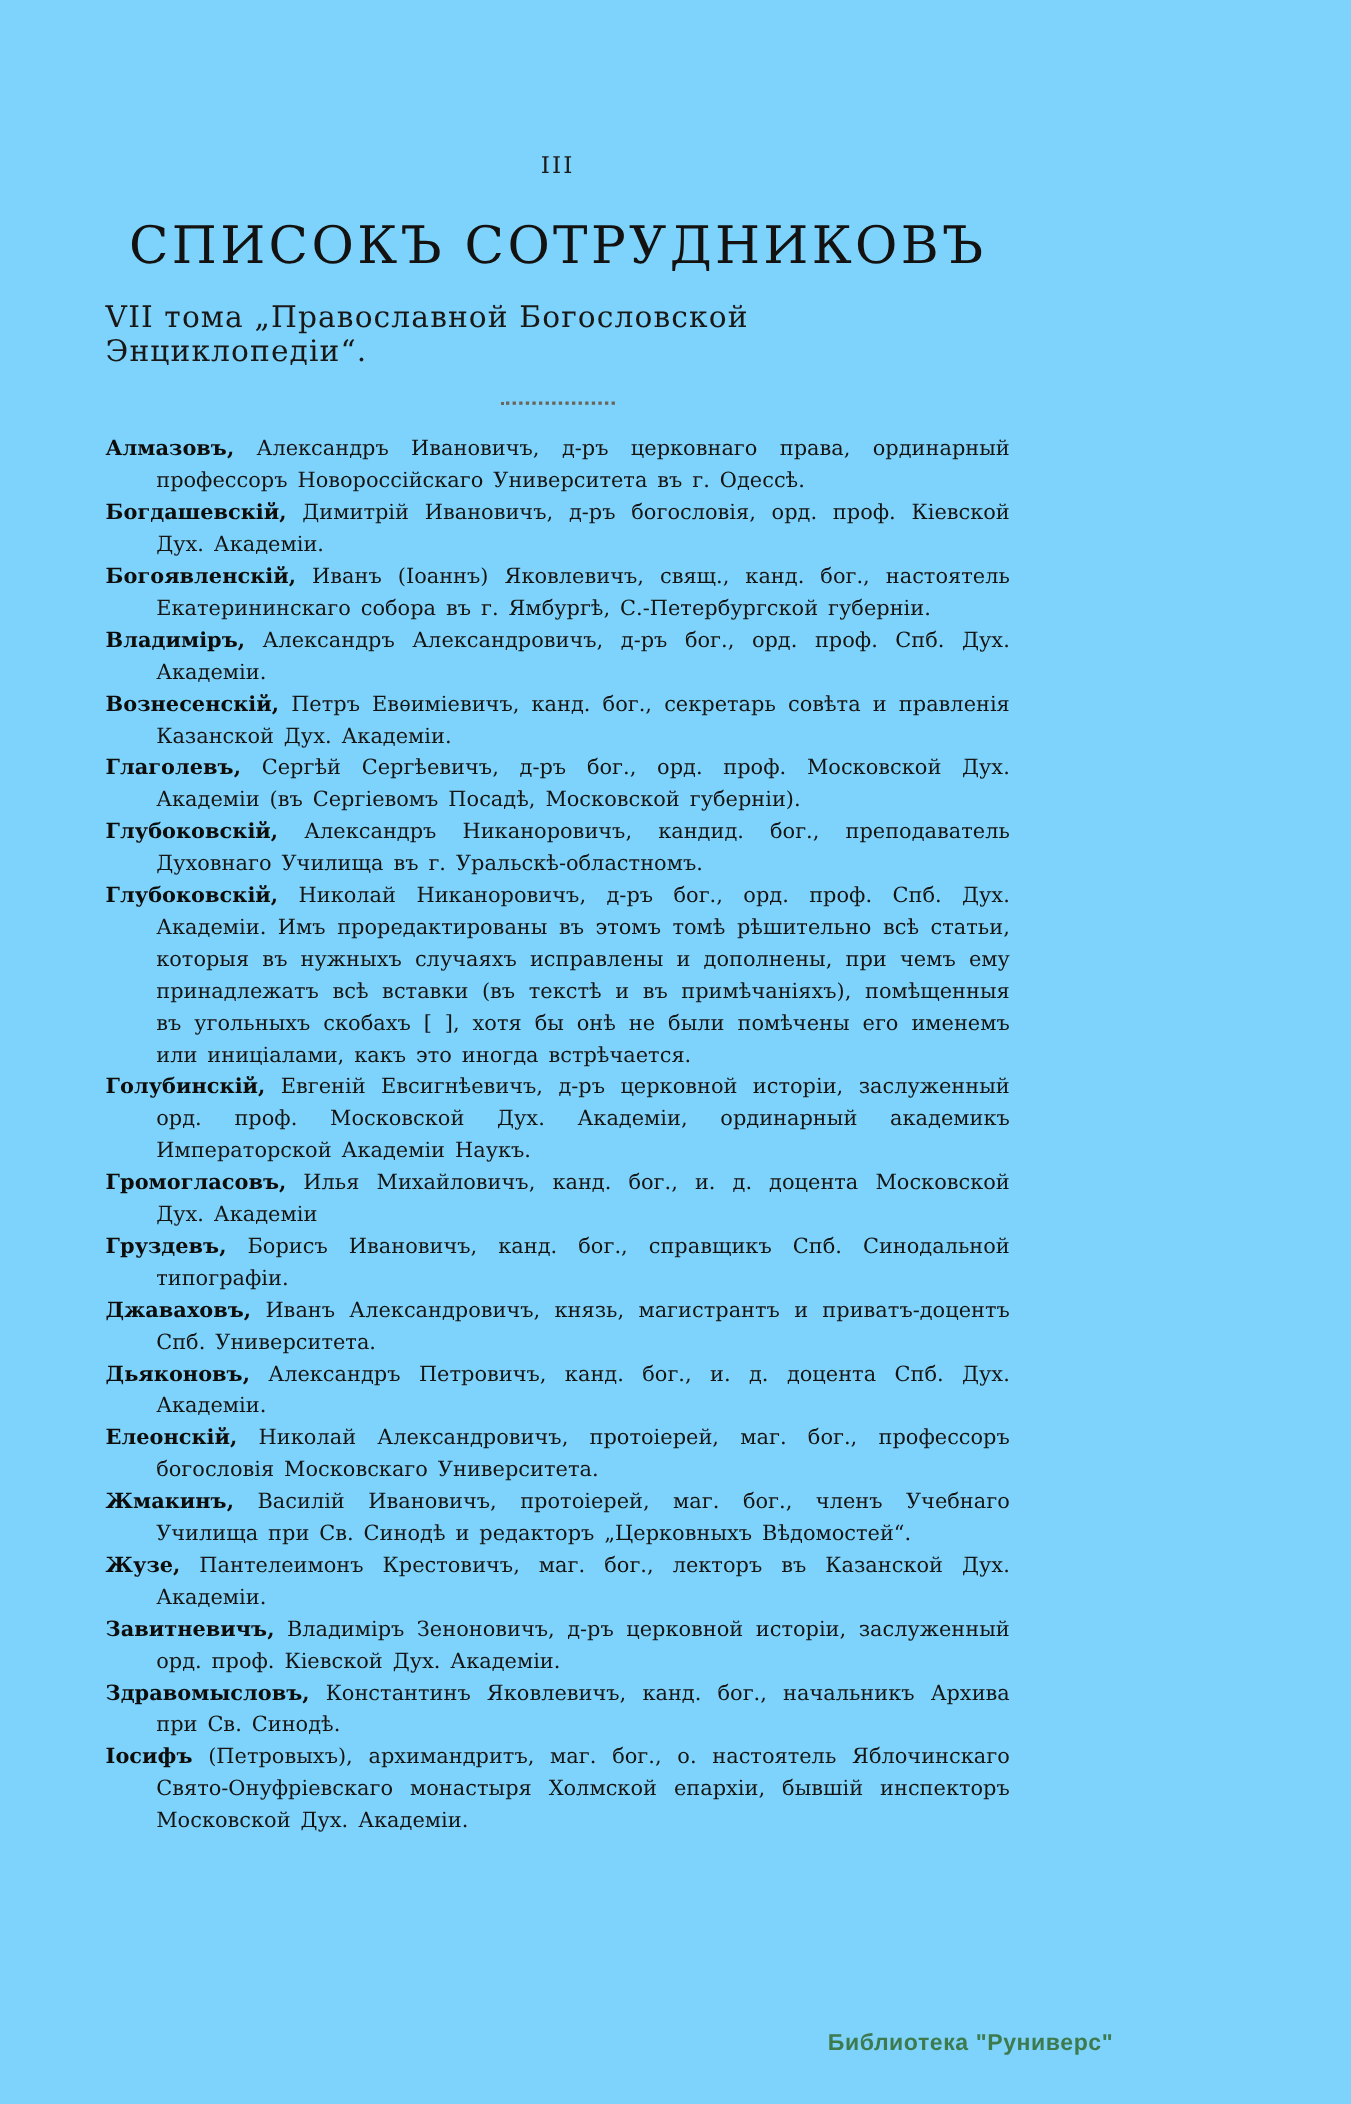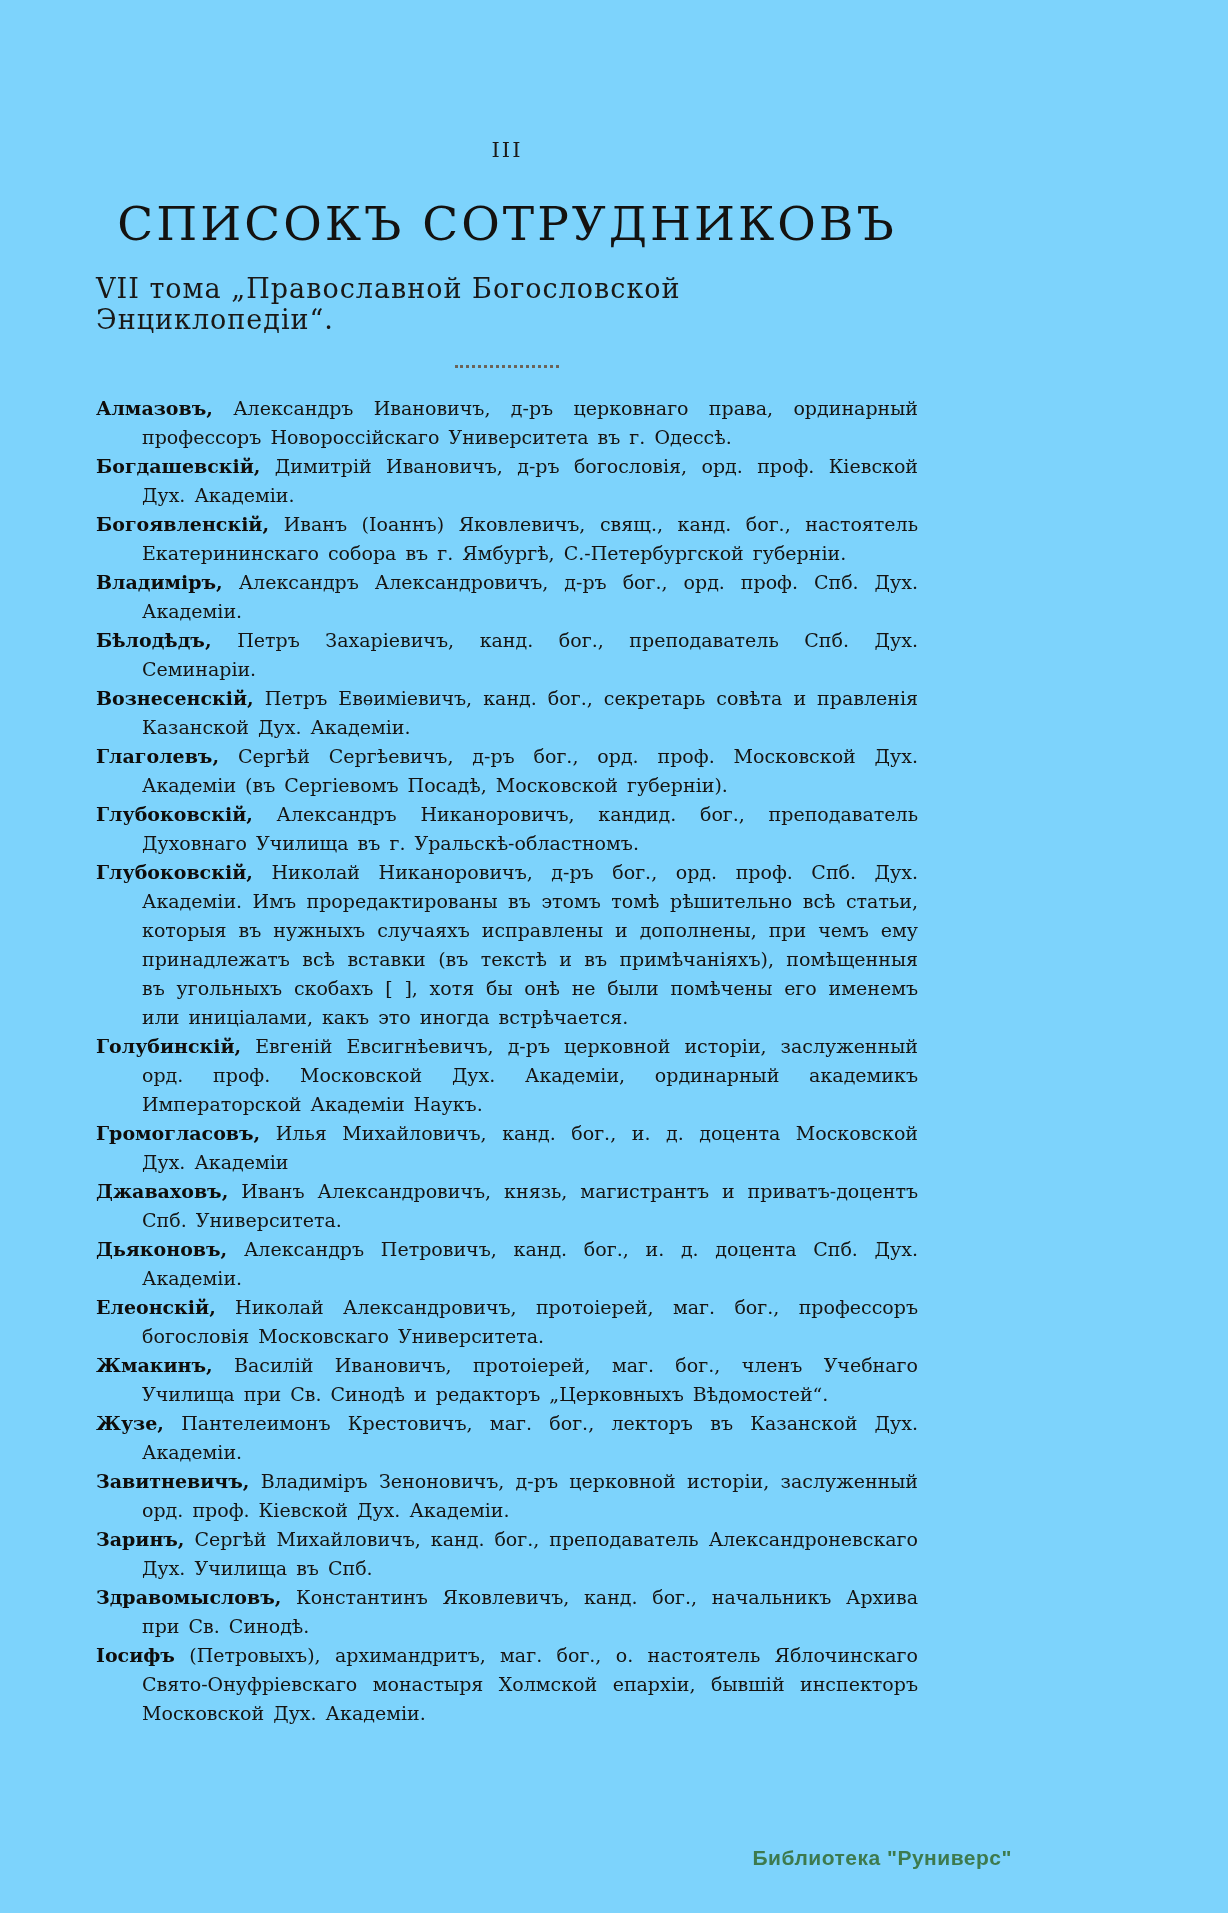--- a/index.html
+++ b/index.html
@@ -82,33 +82,32 @@
 
     <div class="subtitle">VII тома „Православной Богословской Энциклопедіи“.</div>
 
     <div class="divider"></div>
 
     <div class="entries">
       <p class="entry"><b>Алмазовъ,</b><span> Александръ Ивановичъ, д-ръ церковнаго права, ординарный профессоръ Новороссійскаго Университета въ г. Одессѣ.</span></p>
       <p class="entry"><b>Богдашевскій,</b><span> Димитрій Ивановичъ, д-ръ богословія, орд. проф. Кіевской Дух. Академіи.</span></p>
       <p class="entry"><b>Богоявленскій,</b><span> Иванъ (Іоаннъ) Яковлевичъ, свящ., канд. бог., настоятель Екатерининскаго собора въ г. Ямбургѣ, С.-Петербургской губерніи.</span></p>
       <p class="entry"><b>Владиміръ,</b><span> Александръ Александровичъ, д-ръ бог., орд. проф. Спб. Дух. Академіи.</span></p>
-      <p class="entry"><b>Бѣлодѣдъ,</b><span> Петръ Захаріевичъ, канд. бог., преподаватель Спб. Дух. Семинаріи.</span></p>
       <p class="entry"><b>Вознесенскій,</b><span> Петръ Евѳиміевичъ, канд. бог., секретарь совѣта и правленія Казанской Дух. Академіи.</span></p>
       <p class="entry"><b>Глаголевъ,</b><span> Сергѣй Сергѣевичъ, д-ръ бог., орд. проф. Московской Дух. Академіи (въ Сергіевомъ Посадѣ, Московской губерніи).</span></p>
       <p class="entry"><b>Глубоковскій,</b><span> Александръ Никаноровичъ, кандид. бог., преподаватель Духовнаго Училища въ г. Уральскѣ-областномъ.</span></p>
       <p class="entry"><b>Глубоковскій,</b><span> Николай Никаноровичъ, д-ръ бог., орд. проф. Спб. Дух. Академіи. Имъ проредактированы въ этомъ томѣ рѣшительно всѣ статьи, которыя въ нужныхъ случаяхъ исправлены и дополнены, при чемъ ему принадлежатъ всѣ вставки (въ текстѣ и въ примѣчаніяхъ), помѣщенныя въ угольныхъ скобахъ [ ], хотя бы онѣ не были помѣчены его именемъ или иниціалами, какъ это иногда встрѣчается.</span></p>
       <p class="entry"><b>Голубинскій,</b><span> Евгеній Евсигнѣевичъ, д-ръ церковной исторіи, заслуженный орд. проф. Московской Дух. Академіи, ординарный академикъ Императорской Академіи Наукъ.</span></p>
       <p class="entry"><b>Громогласовъ,</b><span> Илья Михайловичъ, канд. бог., и. д. доцента Московской Дух. Академіи</span></p>
+      <p class="entry"><b>Груздевъ,</b><span> Борисъ Ивановичъ, канд. бог., справщикъ Спб. Синодальной типографіи.</span></p>
       <p class="entry"><b>Джаваховъ,</b><span> Иванъ Александровичъ, князь, магистрантъ и приватъ-доцентъ Спб. Университета.</span></p>
       <p class="entry"><b>Дьяконовъ,</b><span> Александръ Петровичъ, канд. бог., и. д. доцента Спб. Дух. Академіи.</span></p>
       <p class="entry"><b>Елеонскій,</b><span> Николай Александровичъ, протоіерей, маг. бог., профессоръ богословія Московскаго Университета.</span></p>
       <p class="entry"><b>Жмакинъ,</b><span> Василій Ивановичъ, протоіерей, маг. бог., членъ Учебнаго Училища при Св. Синодѣ и редакторъ „Церковныхъ Вѣдомостей“.</span></p>
       <p class="entry"><b>Жузе,</b><span> Пантелеимонъ Крестовичъ, маг. бог., лекторъ въ Казанской Дух. Академіи.</span></p>
       <p class="entry"><b>Завитневичъ,</b><span> Владиміръ Зеноновичъ, д-ръ церковной исторіи, заслуженный орд. проф. Кіевской Дух. Академіи.</span></p>
-      <p class="entry"><b>Заринъ,</b><span> Сергѣй Михайловичъ, канд. бог., преподаватель Александроневскаго Дух. Училища въ Спб.</span></p>
       <p class="entry"><b>Здравомысловъ,</b><span> Константинъ Яковлевичъ, канд. бог., начальникъ Архива при Св. Синодѣ.</span></p>
       <p class="entry"><b>Іосифъ</b><span> (Петровыхъ), архимандритъ, маг. бог., о. настоятель Яблочинскаго Свято-Онуфріевскаго монастыря Холмской епархіи, бывшій инспекторъ Московской Дух. Академіи.</span></p>
     </div>
   </div>
 
   <div class="watermark">Библиотека "Руниверс"</div>
 </div>
 
 </body></html>

